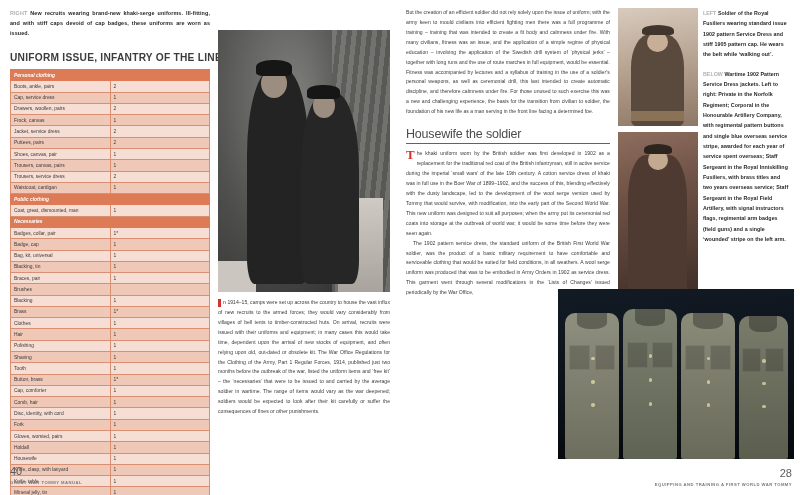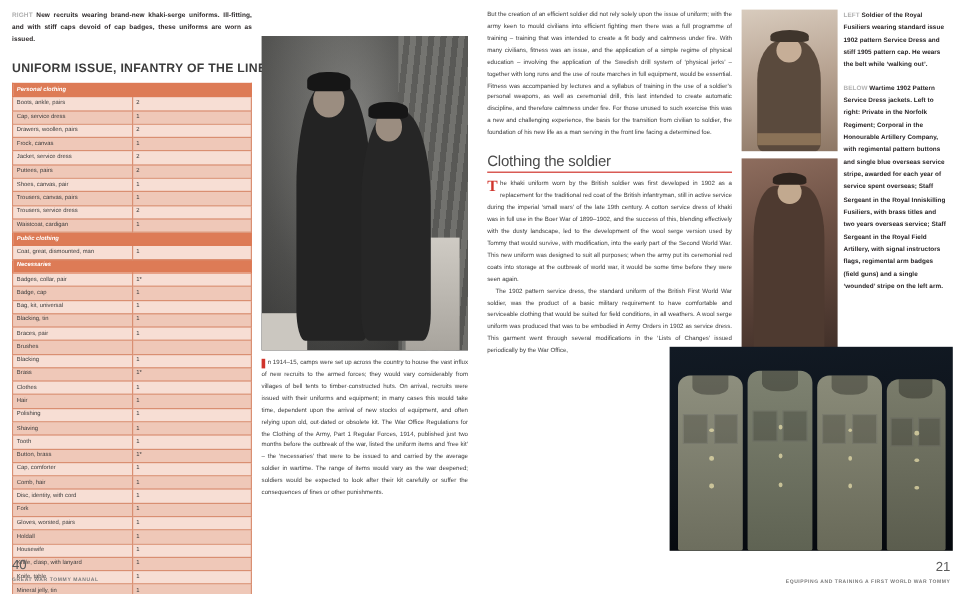--- a/index.html
+++ b/index.html
@@ -352,21 +352,21 @@
       <div class="folio-txt">GREAT WAR TOMMY MANUAL</div>
     </div>
   </div>
 
   <div class="page page-right">
     <div class="right-grid">
 
       <div class="col-text">
         <p class="body">But the creation of an efficient soldier did not rely solely upon the issue of uniform; with the army keen to mould civilians into efficient fighting men there was a full programme of training – training that was intended to create a fit body and calmness under fire. With many civilians, fitness was an issue, and the application of a simple regime of physical education – involving the application of the Swedish drill system of ‘physical jerks’ – together with long runs and the use of route marches in full equipment, would be essential. Fitness was accompanied by lectures and a syllabus of training in the use of a soldier’s personal weapons, as well as ceremonial drill, this last intended to create automatic discipline, and therefore calmness under fire. For those unused to such exercise this was a new and challenging experience, the basis for the transition from civilian to soldier, the foundation of his new life as a man serving in the front line facing a determined foe.</p>
 
-        <div class="sec-h">Clothing the soldier</div>
+        <div class="sec-h">Housewife the soldier</div>
         <div class="sec-rule"></div>
 
         <p class="body"><span class="dropcap-T">T</span><span>he khaki uniform worn by the British soldier was first developed in 1902 as a replacement for the traditional red coat of the British infantryman, still in active service during the imperial ‘small wars’ of the late 19th century. A cotton service dress of khaki was in full use in the Boer War of 1899–1902, and the success of this, blending effectively with the dusty landscape, led to the development of the wool serge version used by Tommy that would survive, with modification, into the early part of the Second World War. This new uniform was designed to suit all purposes; when the army put its ceremonial red coats into storage at the outbreak of world war, it would be some time before they were seen again.</span></p>
         <p class="body">The 1902 pattern service dress, the standard uniform of the British First World War soldier, was the product of a basic military requirement to have comfortable and serviceable clothing that would be suited for field conditions, in all weathers. A wool serge uniform was produced that was to be embodied in Army Orders in 1902 as service dress. This garment went through several modifications in the ‘Lists of Changes’ issued periodically by the War Office,</p>
       </div>
 
       <div class="col-side">
         <div class="side-photos">
           <div class="sp1">
             <div class="s-fig"></div>
@@ -424,18 +424,18 @@
           <div class="collar"></div>
           <div class="pk pkL"></div>
           <div class="pk pkR"></div>
           <div class="btn" style="top:30%"></div>
           <div class="btn" style="top:46%"></div>
           <div class="btn" style="top:62%"></div>
         </div>
     </div>
 
     <div class="folio-r">
-      <div class="folio-num">21</div>
+      <div class="folio-num">28</div>
       <div class="folio-txt">EQUIPPING AND TRAINING A FIRST WORLD WAR TOMMY</div>
     </div>
   </div>
 
 </div>
 
 </body></html>

